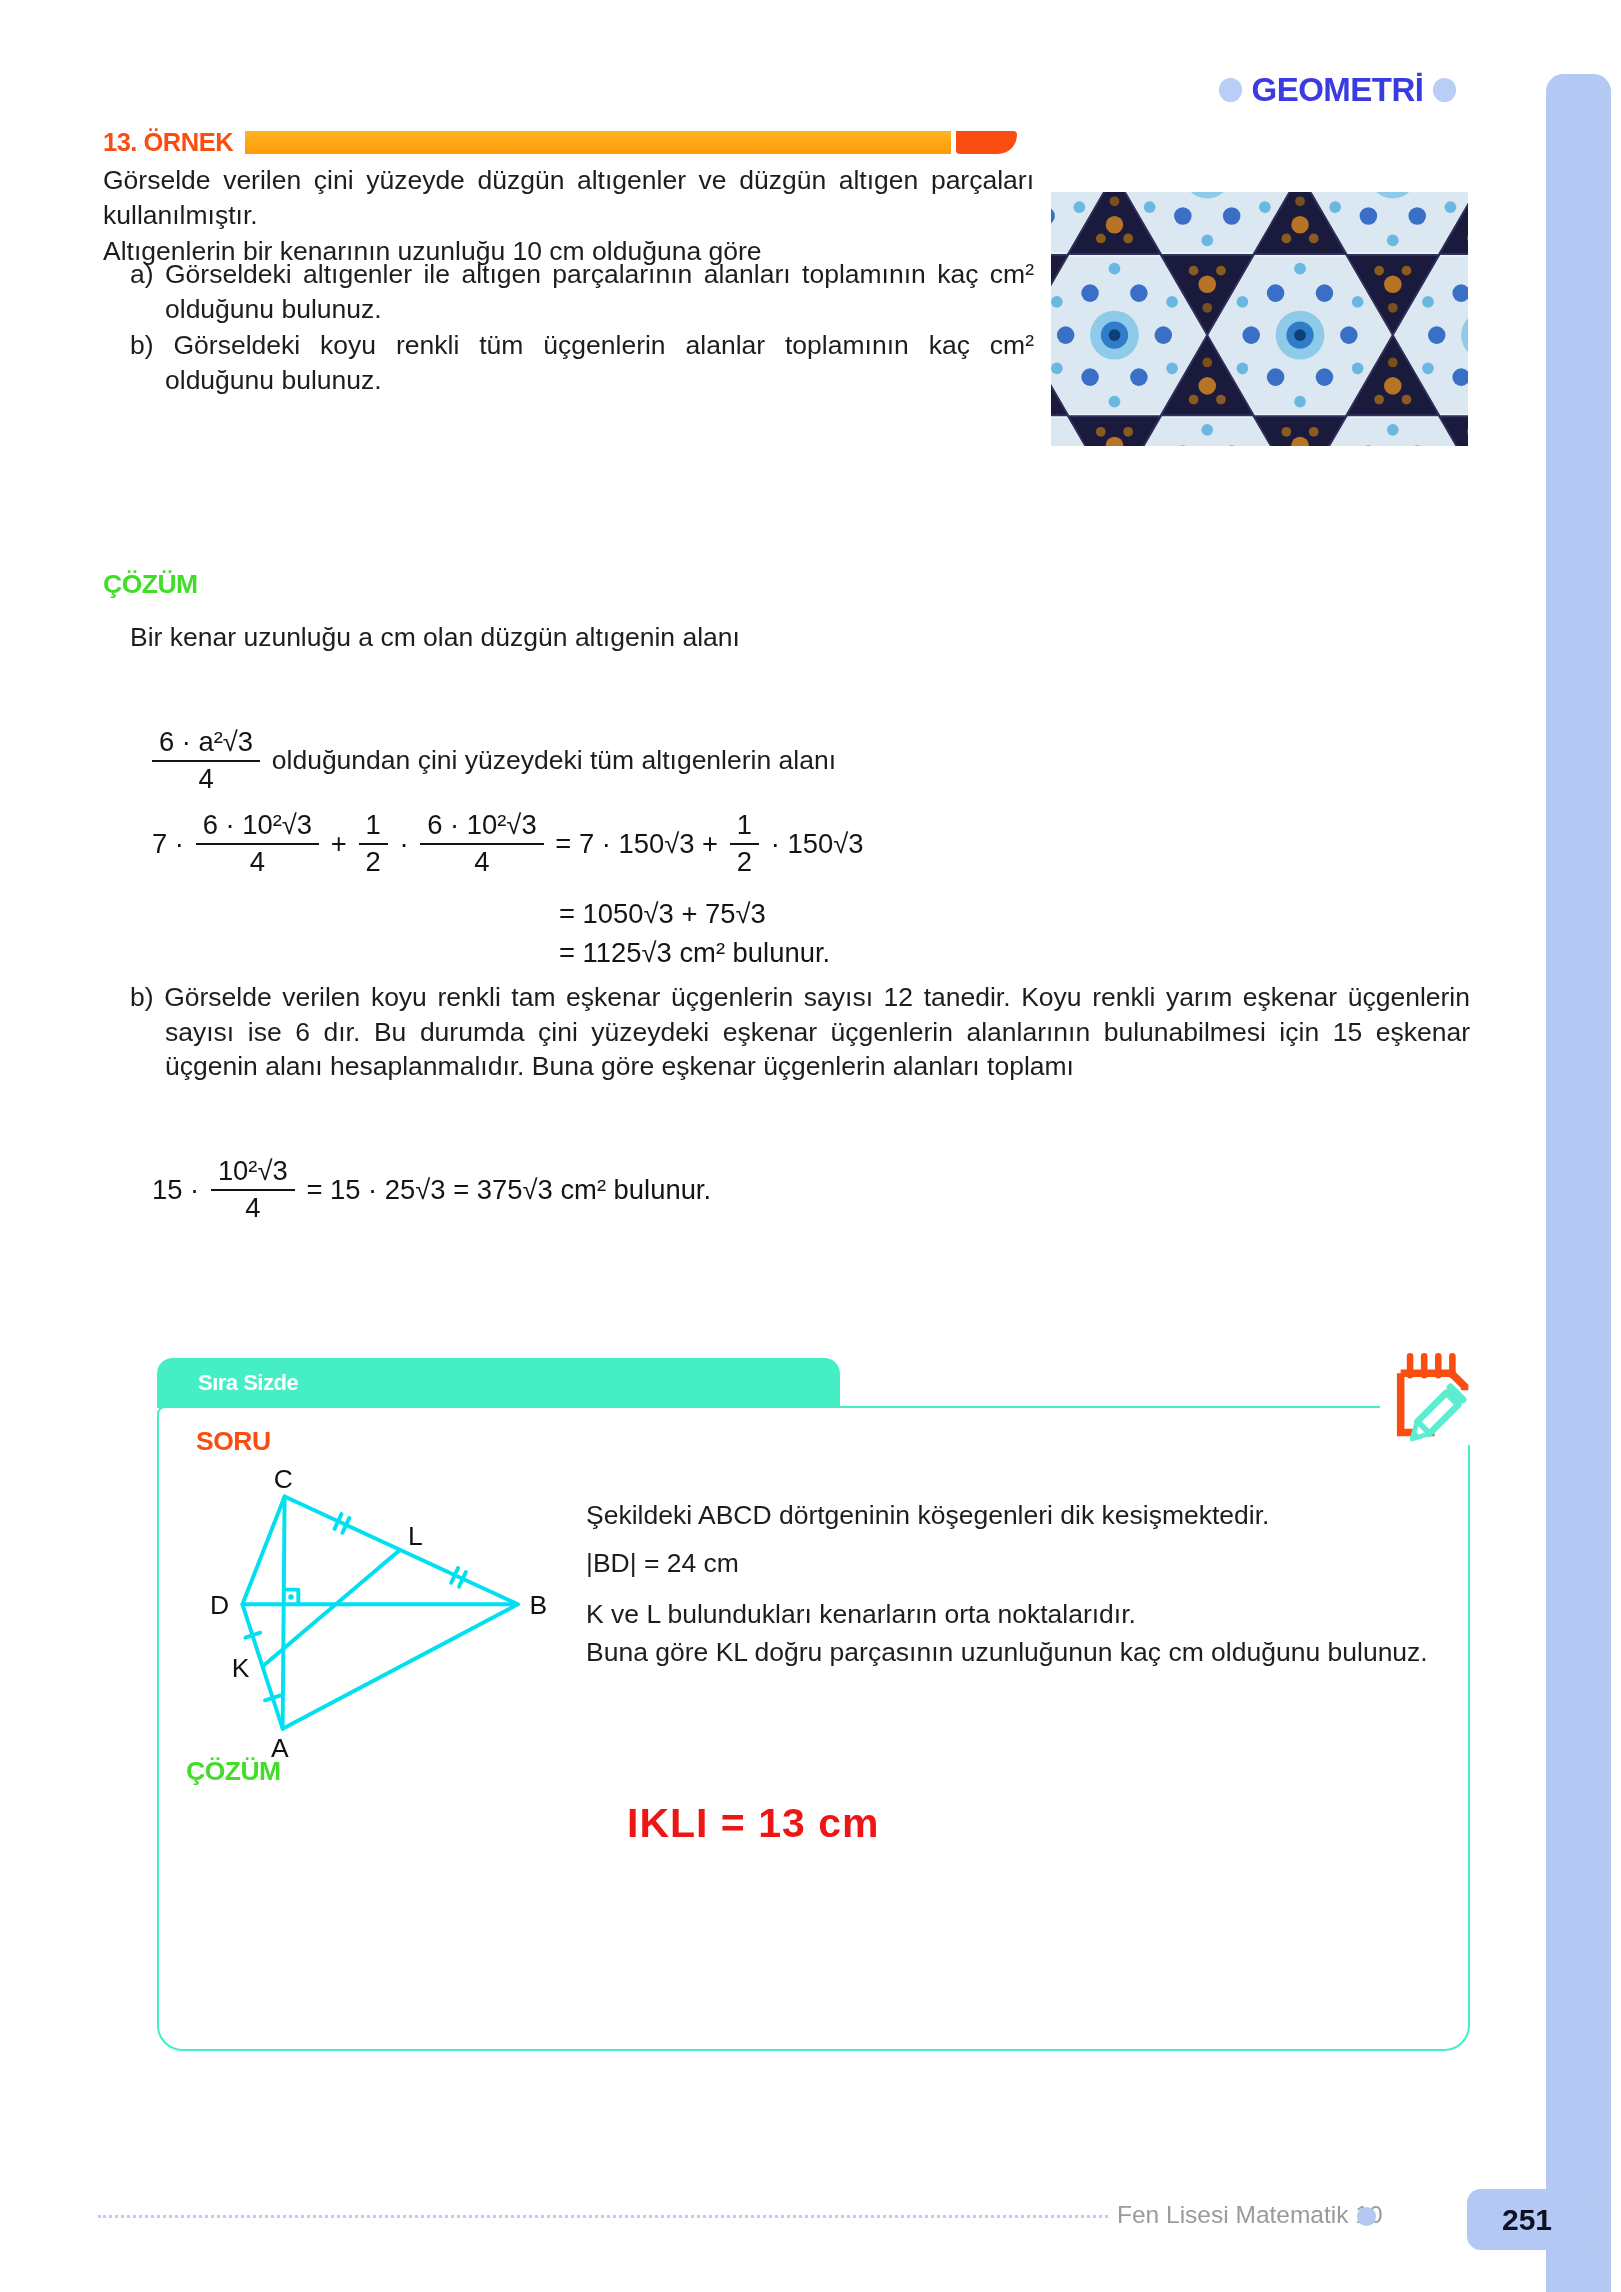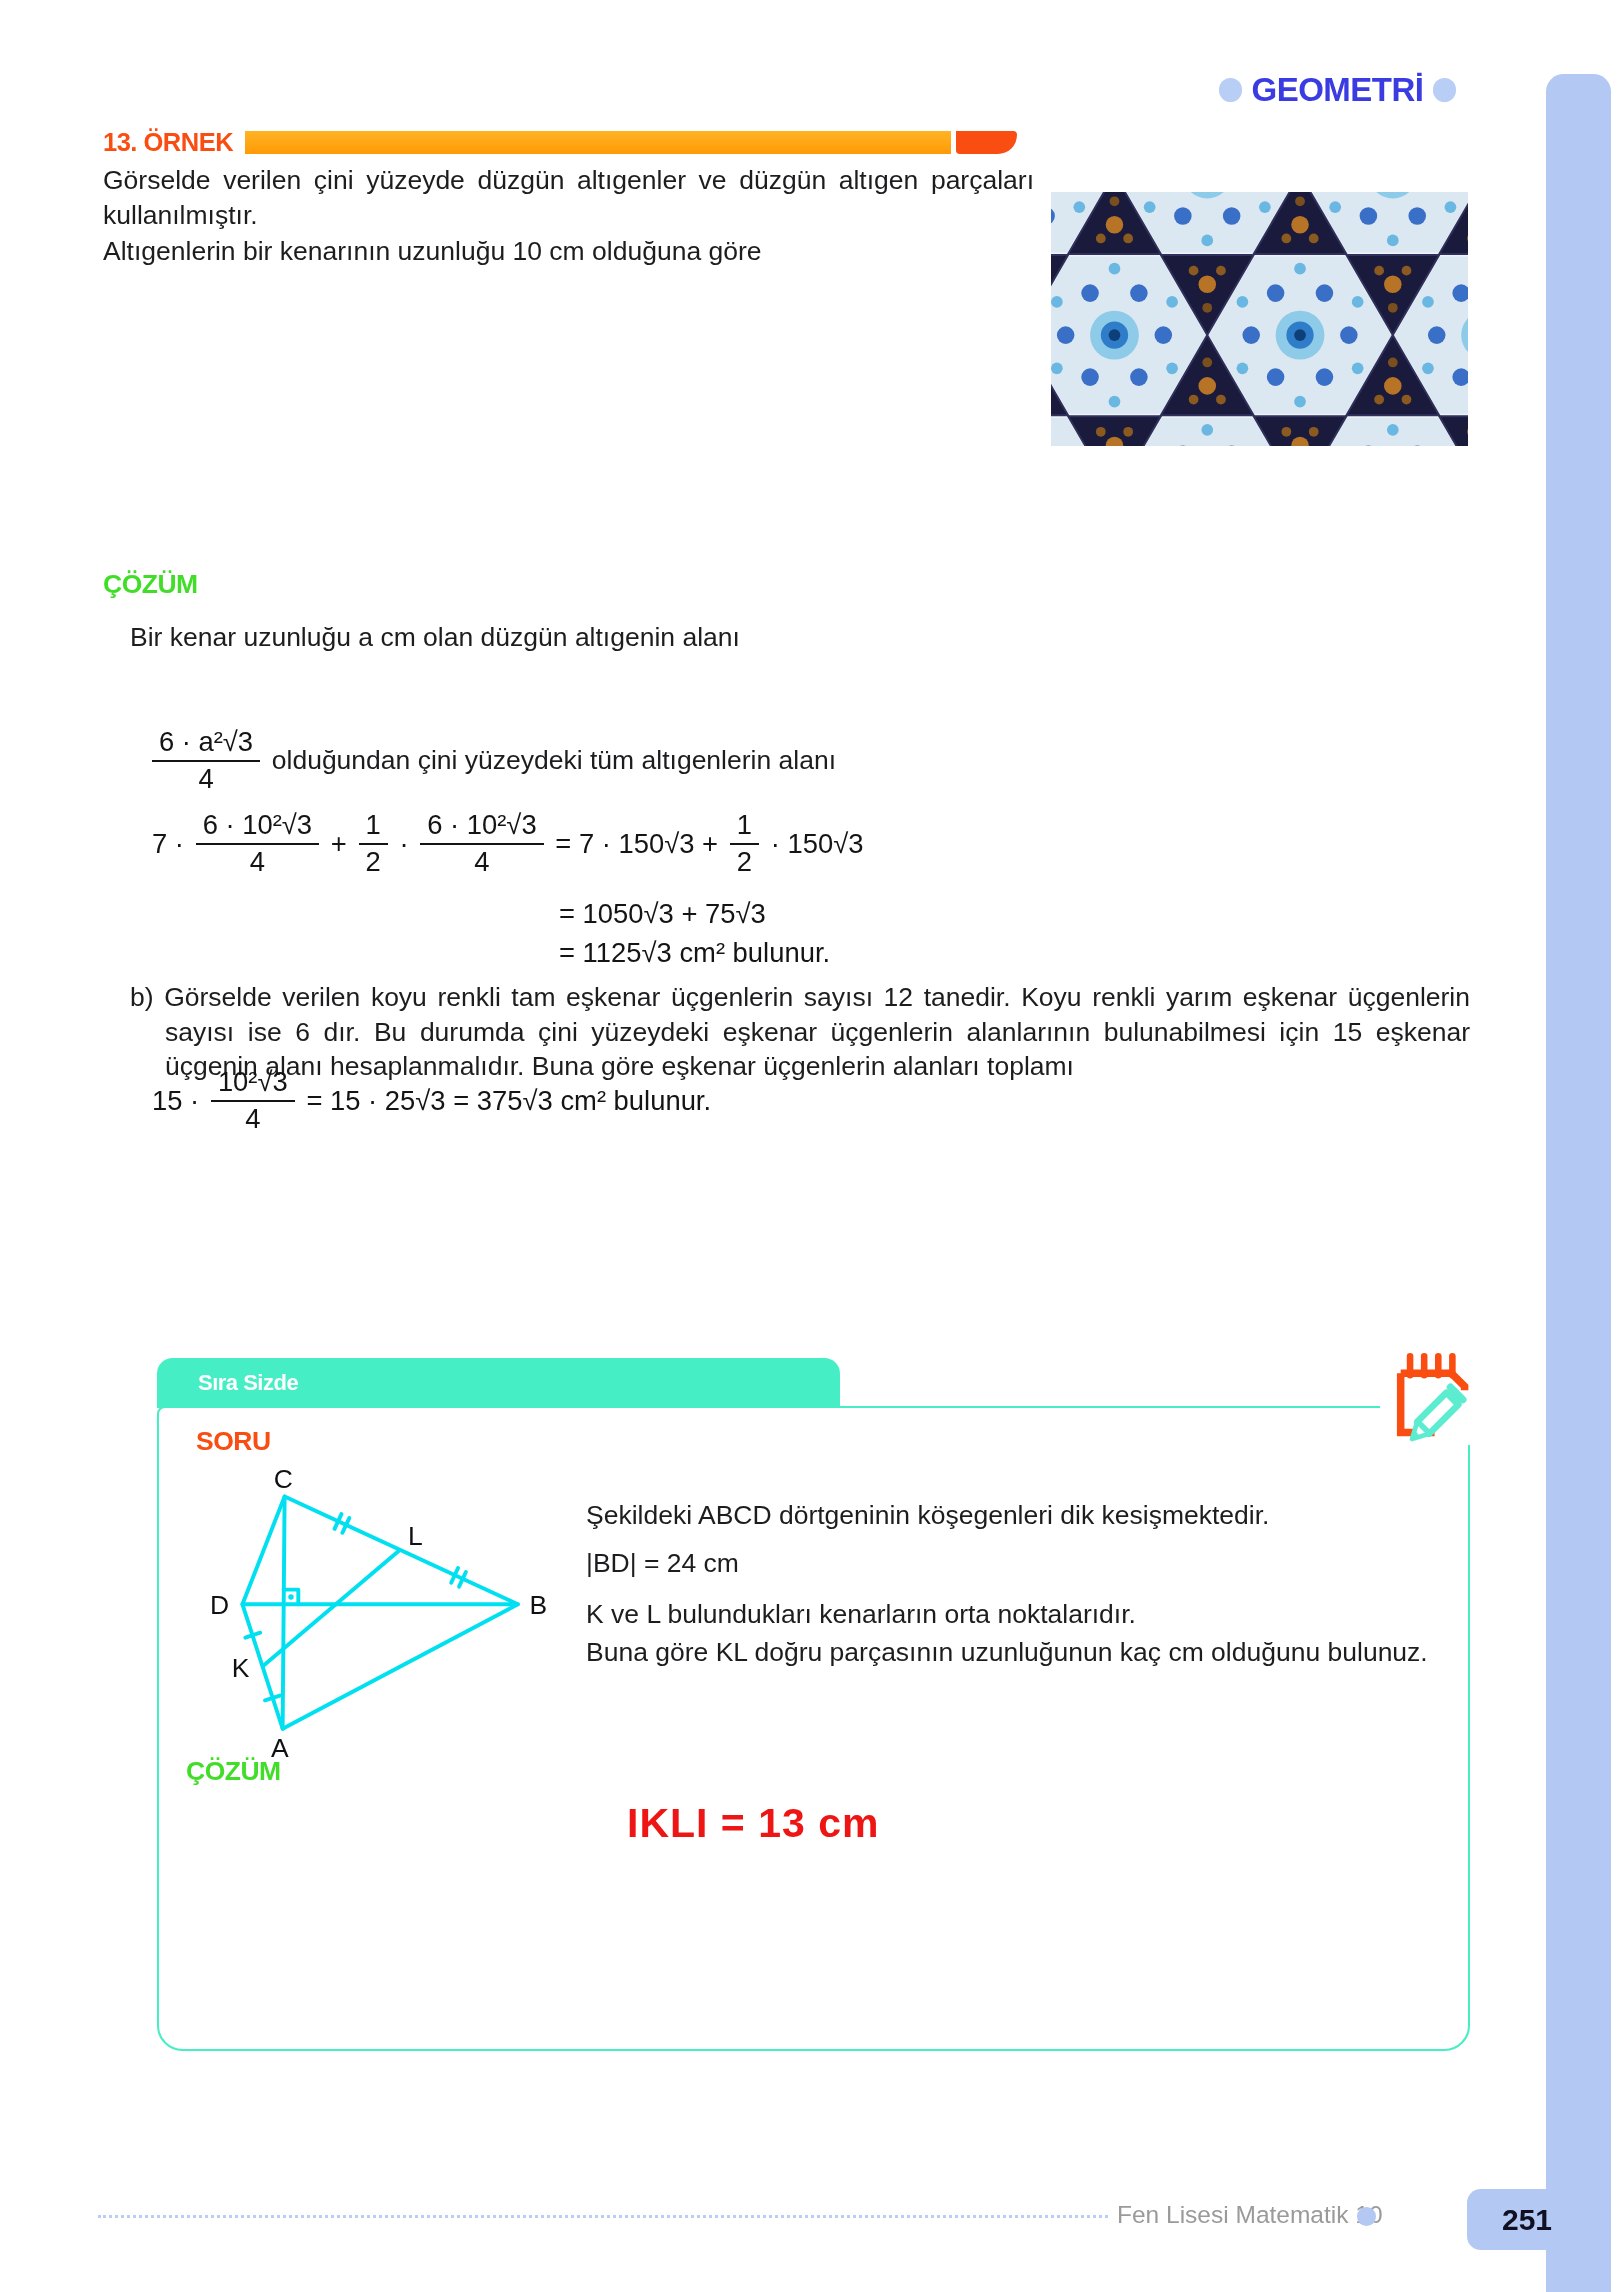--- a/index.html
+++ b/index.html
@@ -42,21 +42,21 @@
   
   .mathrow{display:flex;align-items:center;gap:11.8px;font-size:27.4px;color:#141416;}
   .frac{display:inline-flex;flex-direction:column;align-items:center;line-height:1.12;}
   .frac .num{border-bottom:2.9px solid #141416;padding:0 6.9px 2px;}
   .frac .den{padding-top:2px;}
   #frac-row1{top:727px;left:152px;}
   #eq1{top:810px;left:152px;}
   #eq2{top:898px;left:559px;}
   #eq3{top:937px;left:559px;}
   #sol-b{top:980px;left:130px;width:1340px;}
-  #eqb{top:1067px;left:152px;justify-content:center;}
+  #eqb{top:1156px;left:152px;justify-content:center;}
 
   
   #tile{top:192px;left:1051px;width:417px;height:254px;}
 
   
   #sira-box{top:1406px;left:157px;width:1309px;height:641px;border:2.9px solid #46eec5;
             border-radius:7.8px 7.8px 25.5px 25.5px;background:#ffffff;}
   #sira-tab{top:1358px;left:157px;width:683px;height:50px;background:#46eec5;border-radius:15.7px 15.7px 0 0;
             color:#ffffff;font-size:22px;font-weight:700;line-height:50px;padding-left:41px;box-sizing:border-box;letter-spacing:-0.5px;}
   #sira-icon{top:1341px;left:1380px;width:94px;height:104px;background:#ffffff;}
@@ -96,20 +96,24 @@
     <span id="ornek-label">13. ÖRNEK</span>
     <span id="ornek-bar"></span>
     <span id="ornek-cap"></span>
   </div>
 
   <div id="intro" class="abs bodytext">
     <p class="just">Görselde verilen çini yüzeyde düzgün altıgenler ve düzgün altıgen parçaları kullanılmıştır.</p>
     <p>Altıgenlerin bir kenarının uzunluğu 10 cm olduğuna göre</p>
   </div>
 
+  <div id="items" class="abs bodytext">
+    <p class="just hang">a) Görseldeki altıgenler ile altıgen parçalarının alanları toplamının kaç cm² olduğunu bulunuz.</p>
+    <p class="just hang">b) Görseldeki koyu renkli tüm üçgenlerin alanlar toplamının kaç cm² olduğunu bulunuz.</p>
+  </div>
 
   <div id="tile" class="abs">
     <svg width="417" height="254" viewBox="0 0 427 257">
       <defs>
         <g id="hx">
           <polygon points="-95,0 -47.5,-82 47.5,-82 95,0 47.5,82 -47.5,82" fill="#dce8f1" stroke="#edf3f8" stroke-width="3"></polygon>
           <circle r="25" fill="#8ecbe9"></circle>
             <circle r="14" fill="#2f7cc9"></circle>
             <circle r="6" fill="#0e3f79"></circle>
           <g fill="#3a6fc8">

